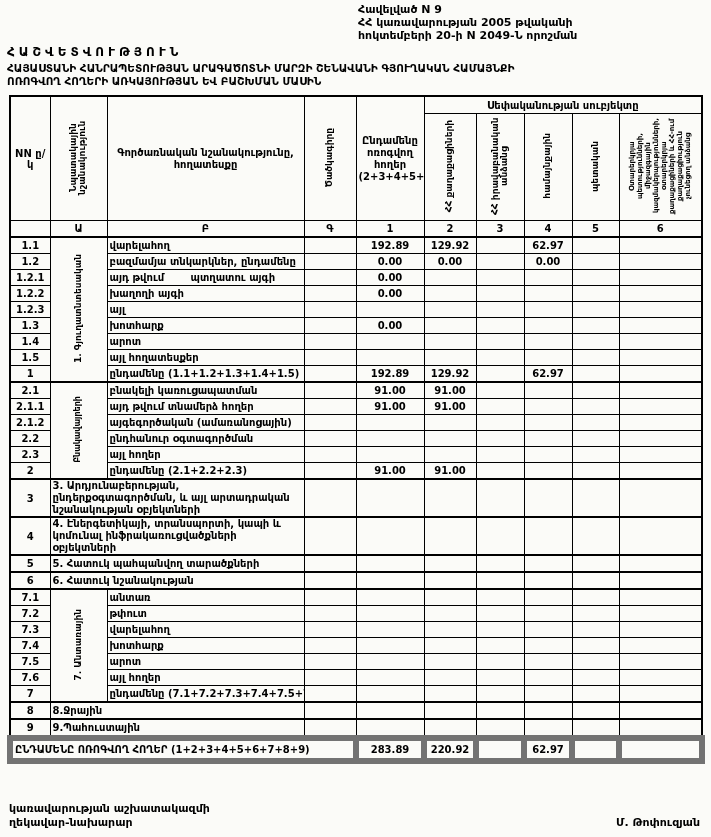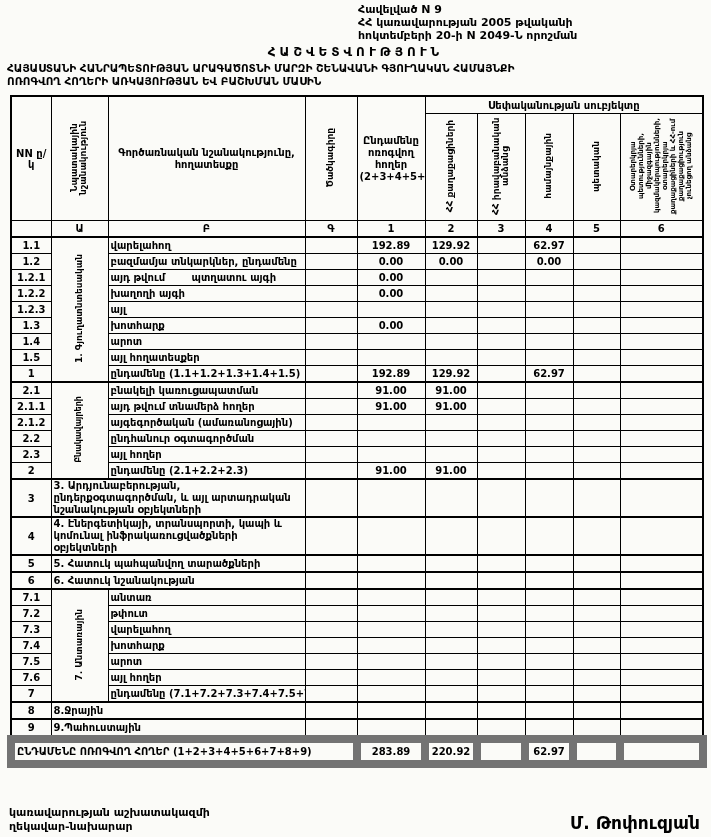--- a/index.html
+++ b/index.html
@@ -12,21 +12,21 @@
     -webkit-font-smoothing:none;
   }
   .page { padding:4px 7px 0 7px; position:relative; }
 
   
   .appendix {
     width:340px; margin-left:auto; margin-right:6px;
     text-align:left; font-size:11px; line-height:1.18;
   }
   
-  .report-heading { text-align:center; font-size:12px; letter-spacing:4px; margin-top:2px; }
+  .report-heading { text-align:left; font-size:12px; letter-spacing:4px; margin-top:2px; }
   .report-title   { text-align:left; font-size:10.5px; line-height:1.25; margin-top:3px; }
 
   
   table.land { border-collapse:collapse; table-layout:fixed; width:697px; margin-top:7px; border:2px solid #000; }
   table.land th, table.land td {
     border:1px solid #000; padding:0 2px;
     font-size:10px; font-weight:bold; overflow:hidden;
     vertical-align:middle;
   }
   tr.h1 th { height:16px; font-size:10px; }
@@ -51,31 +51,31 @@
     font-size:9px; font-weight:bold;
     max-height:100%;
   }
   th .vt { font-size:9px; }
   th.c6h .vt { font-size:7px; line-height:1.15; }
   td.glabel { text-align:center; vertical-align:middle; }
   td.glabel .vt { font-size:9px; }
   td.glabel2 .vt { font-size:8px; }
 
   tr.tsep td { border-top:2px solid #000; }
-  tr.total td { border:8px solid #737373; height:17px;margin-top:12px; }
+  tr.total td { border:6px solid #737373; height:17px;margin-top:12px; }
   tr.total td.lbl { font-size:10px; }
 
   
   .footer {
     margin-top:38px;
     display:flex; justify-content:space-between; align-items:flex-end;
     padding:0 4px 0 2px;
   }
   .footer .left { font-size:11px; line-height:1.3; }
-  .footer .right { font-size:17px; padding-bottom:2px; }
+  .footer .right { font-size:11px; padding-bottom:2px; }
 </style>
 </head>
 <body>
 
 <div class="page">
 
   <div class="appendix">
     <div>Հավելված  N  9</div>
     <div>ՀՀ կառավարության 2005 թվականի</div>
     <div>հոկտեմբերի 20-ի N 2049-Ն որոշման</div>

